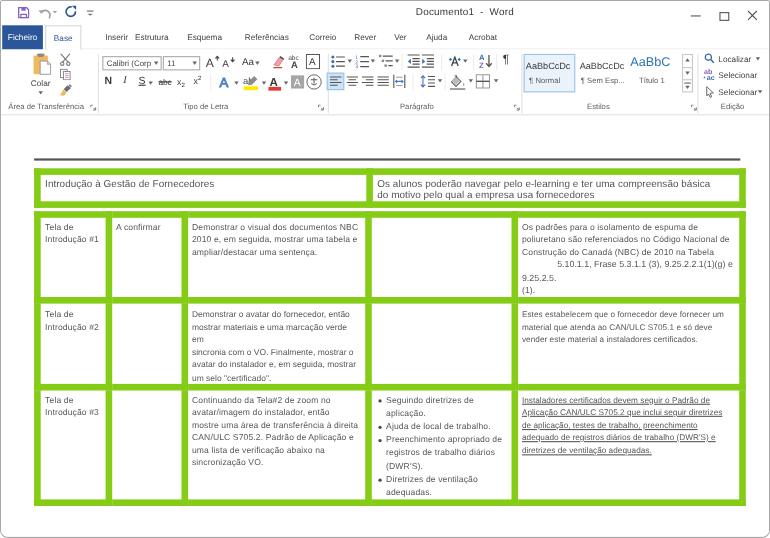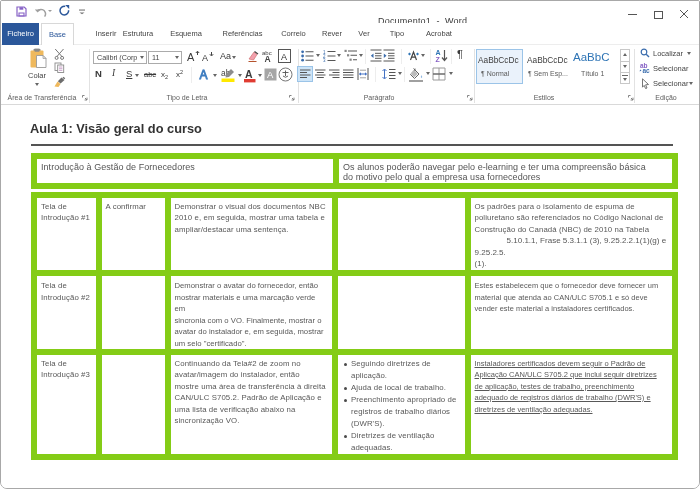--- a/index.html
+++ b/index.html
@@ -1,21 +1,21 @@
 <!DOCTYPE html>
 <html><head>
 <meta charset="utf-8">
 <style>
 * { margin:0; padding:0; box-sizing:border-box; }
 html,body { width:700px; height:489px; background:#fff; font-family:"Liberation Sans", sans-serif; }
 #win { position:relative; width:700px; height:489px; background:#fff; border:1px solid #a8a8a8; border-radius:2px 2px 7px 7px; overflow:hidden; }
 .abs { position:absolute; }
 
 #titlebar { position:absolute; left:0; top:0; width:100%; height:22px; background:#fff; }
-#title-text { position:absolute; left:377px; top:5px; font-size:9px; color:#383838; letter-spacing:0.2px;margin-top:10px; }
+#title-text { position:absolute; left:377px; top:5px; font-size:9px; color:#383838; letter-spacing:0.2px; }
 
 #tabrow { position:absolute; left:0; top:22px; width:100%; height:22px; background:#fff; }
 #tabline { position:absolute; left:0; top:21px; width:100%; height:1px; background:#ededed; }
 .tab { position:absolute; top:0; height:22px; font-size:7.5px; color:#444; transform:translateX(-50%); line-height:22px; white-space:nowrap; }
 #tab-ficheiro { position:absolute; left:1px; top:0; width:37px; height:22px; background:#2b579a; color:#fff; font-size:7.5px; text-align:center; line-height:22px; }
 #tab-base { position:absolute; left:40px; top:0; width:33px; height:22px; background:#fff; border:1px solid #d8d8d8; border-bottom:none; color:#2b579a; font-size:7.5px; text-align:center; line-height:21px; z-index:2; }
 
 #ribbon { position:absolute; left:0; top:44px; width:100%; height:60px; background:#fff; }
 #ribbon-border { position:absolute; left:0; top:103px; width:100%; height:1px; background:#d9d9d9; }
 .gsep { position:absolute; top:4px; width:1px; height:54px; background:#e2e2e2; }
@@ -82,21 +82,21 @@
     <div id="tabline"></div>
     <div id="tab-ficheiro">Ficheiro</div>
     <div id="tab-base">Base</div>
     <div class="tab" style="left:105px">Inserir</div>
     <div class="tab" style="left:137px">Estrutura</div>
     <div class="tab" style="left:185px">Esquema</div>
     <div class="tab" style="left:241.5px">Referências</div>
     <div class="tab" style="left:292.5px">Correio</div>
     <div class="tab" style="left:331px">Rever</div>
     <div class="tab" style="left:363px">Ver</div>
-    <div class="tab" style="left:396px">Tipo</div>
+    <div class="tab" style="left:396px">Ajuda</div>
     <div class="tab" style="left:438px">Acrobat</div>
   </div>
 
   <div id="ribbon">
 
     <svg class="abs" style="left:28px;top:3px" width="18" height="22" viewBox="0 0 18 22">
       <rect x="4.5" y="0.8" width="7" height="3.4" rx="1" fill="#8a8a8a"></rect>
       <rect x="1.5" y="2.5" width="13" height="17" rx="1" fill="#efb95d"></rect>
       <rect x="5.5" y="0.8" width="5" height="3" rx="0.8" fill="#8a8a8a"></rect>
       <path d="M7.5 7.5 h6.5 l3 3 v9 h-9.5 z" fill="#fff" stroke="#9a9a9a" stroke-width="0.9"></path>
@@ -316,21 +316,20 @@
     <svg class="abs" style="left:640px;top:33px" width="9" height="11" viewBox="0 0 9 11">
       <path d="M1.5 0.8 L7.5 6.5 L4.6 6.8 L6 10 L4.6 10.6 L3.2 7.4 L1.5 9.2 z" fill="#fff" stroke="#666" stroke-width="0.9"></path>
     </svg>
     <div class="rtxt" style="left:652px;top:34px;">Selecionar</div>
     <div class="dar" style="left:688px;top:37px;"></div>
     <div class="glabel" style="left:665px;">Edição</div>
   </div>
   <div id="ribbon-border"></div>
 
   <div id="doc">
-    <div id="heading">Aula 1: Visão geral do curso</div>
     <div id="hrule"></div>
 
     <table id="t1">
       <colgroup>
           <col style="width:302px">
           <col style="width:339px">
         </colgroup>
       <tbody>
           <tr>
         <td>Introdução à Gestão de Fornecedores</td>

